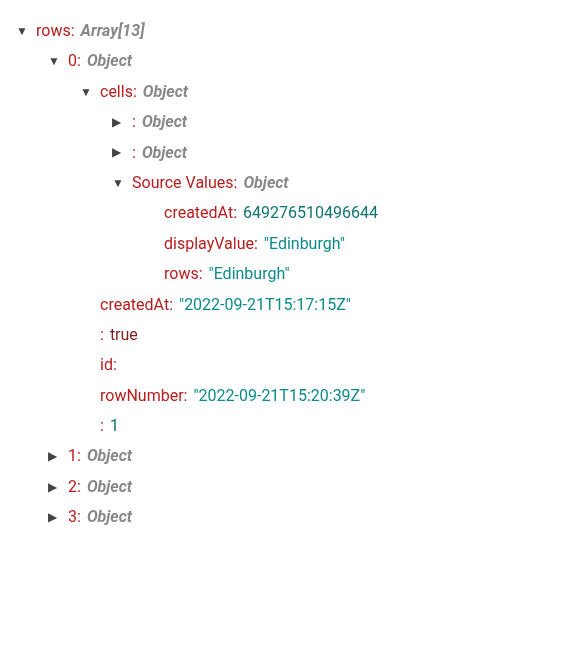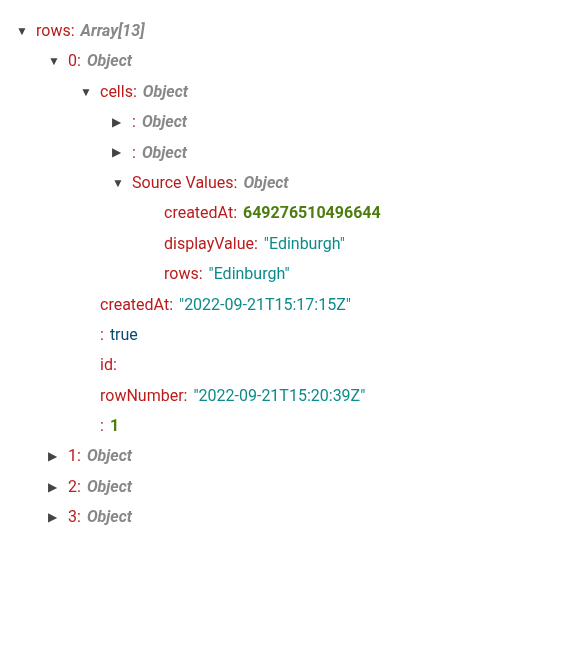--- a/index.html
+++ b/index.html
@@ -39,28 +39,27 @@
     }
     .colon {
       margin-right: 6px;
     }
     .v-type {
       color: #888;
       font-style: italic;
       font-weight: bold;
     }
     .v-number {
-      color: #4d7c0f;
-      font-weight: bold;
+      color: #0f766e;
     }
     .v-string {
       color: #0d8b8b;
     }
     .v-bool {
-      color: #0c4a6e;
+      color: #7f1d1d;
     }
   </style>
 </head>
 <body>
 
 <div>
 
   <div class="tree-line indent-0">
     <span class="arrow">▼</span>
     <span class="key">rows</span>

